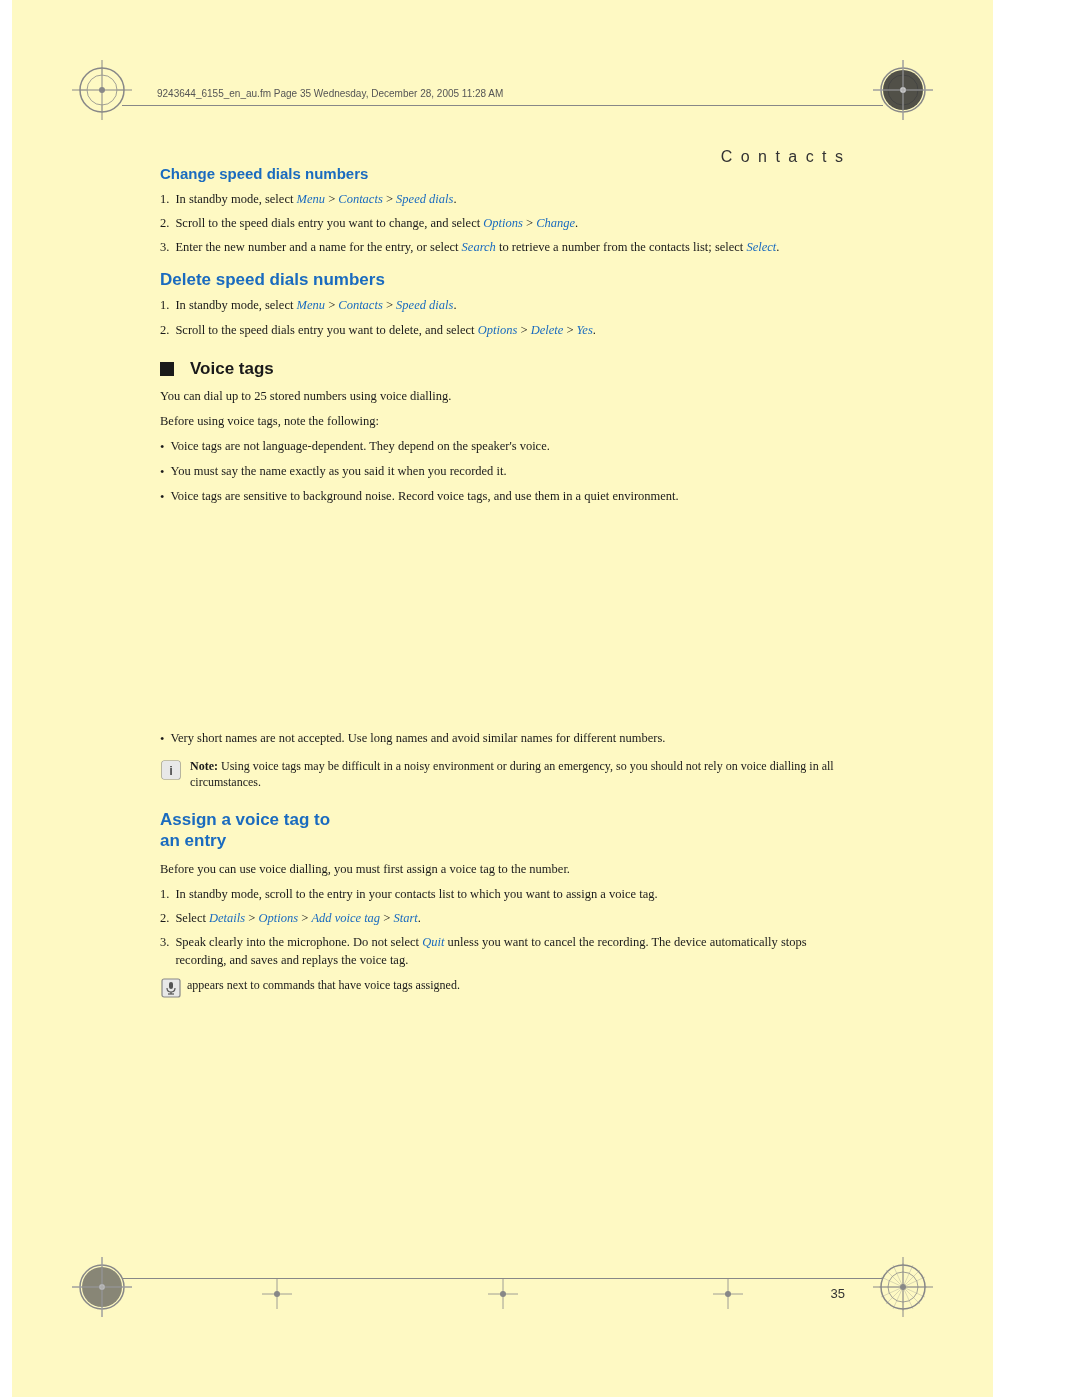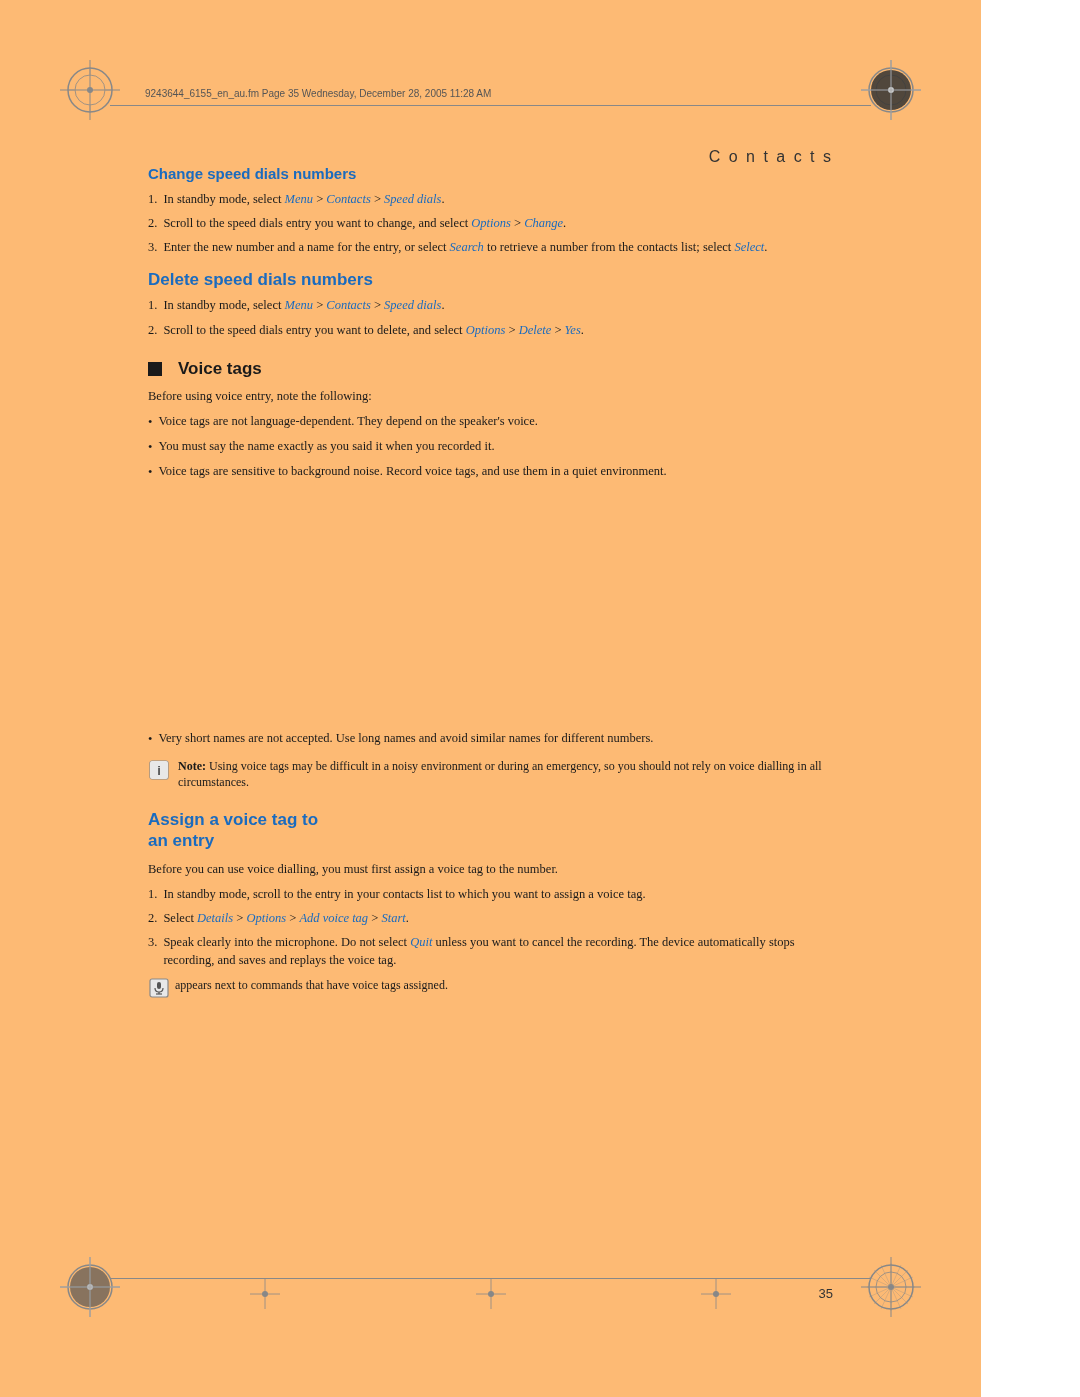--- a/index.html
+++ b/index.html
@@ -12,21 +12,22 @@
       font-size: 13px;
       color: #1a1a1a;
       position: relative;
       overflow: hidden;
     }
 
     .page-container {
       width: 981px;
       height: 1397px;
       position: relative;
-      background: #fdba74;
+      background: #fef9c3;
+      margin-left: 12px;
     }
 
     
     .corner-mark {
       position: absolute;
       width: 60px;
       height: 60px;
     }
     .corner-mark svg {
       width: 100%;
@@ -409,21 +410,22 @@
           <span class="list-num">2.</span>
           <span>Scroll to the speed dials entry you want to delete, and select <span class="link-blue">Options</span> &gt; <span class="link-blue">Delete</span> &gt; <span class="link-blue">Yes</span>.</span>
         </li>
       </ol>
 
       <div class="voice-tags-heading">
         <div class="black-square"></div>
         <span class="voice-tags-title">Voice tags</span>
       </div>
 
-      <p class="body-text">Before using voice entry, note the following:</p>
+      <p class="body-text">You can dial up to 25 stored numbers using voice dialling.</p>
+      <p class="body-text">Before using voice tags, note the following:</p>
 
       <ul class="bullet-list">
         <li>
           <span class="bullet-dot">•</span>
           <span>Voice tags are not language-dependent. They depend on the speaker's voice.</span>
         </li>
         <li>
           <span class="bullet-dot">•</span>
           <span>You must say the name exactly as you said it when you recorded it.</span>
         </li>

